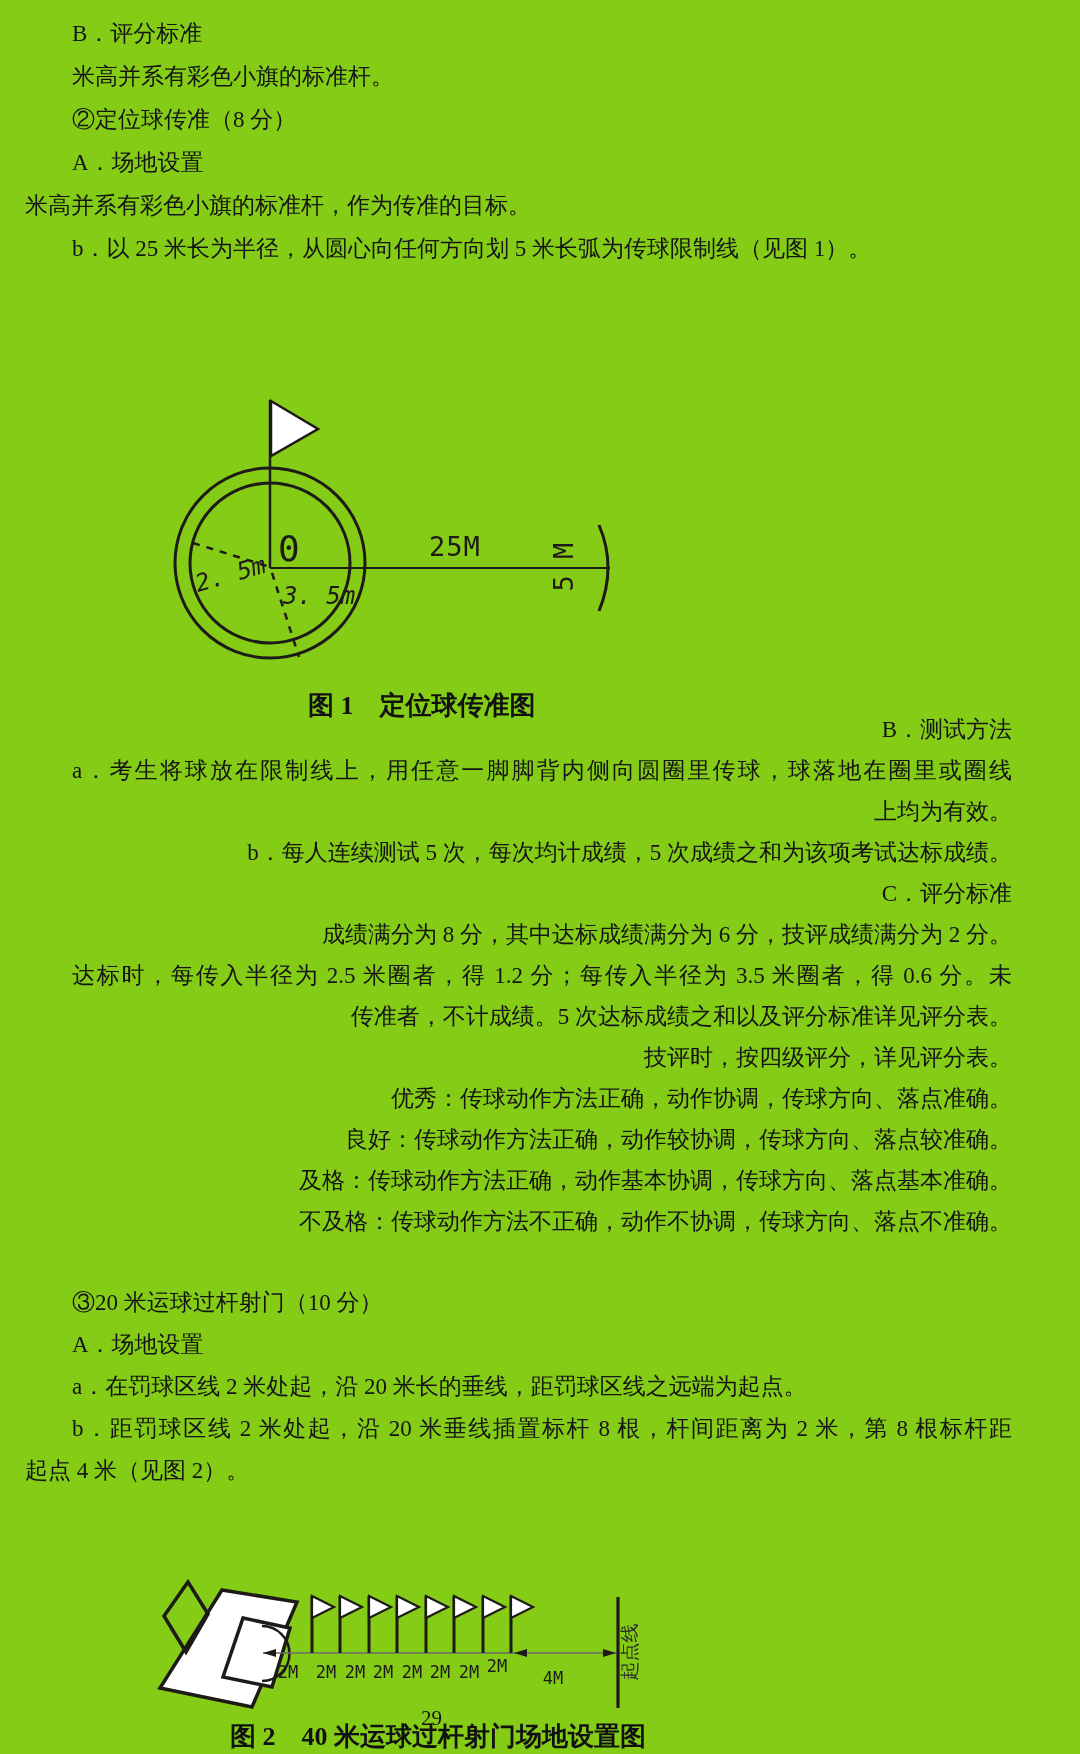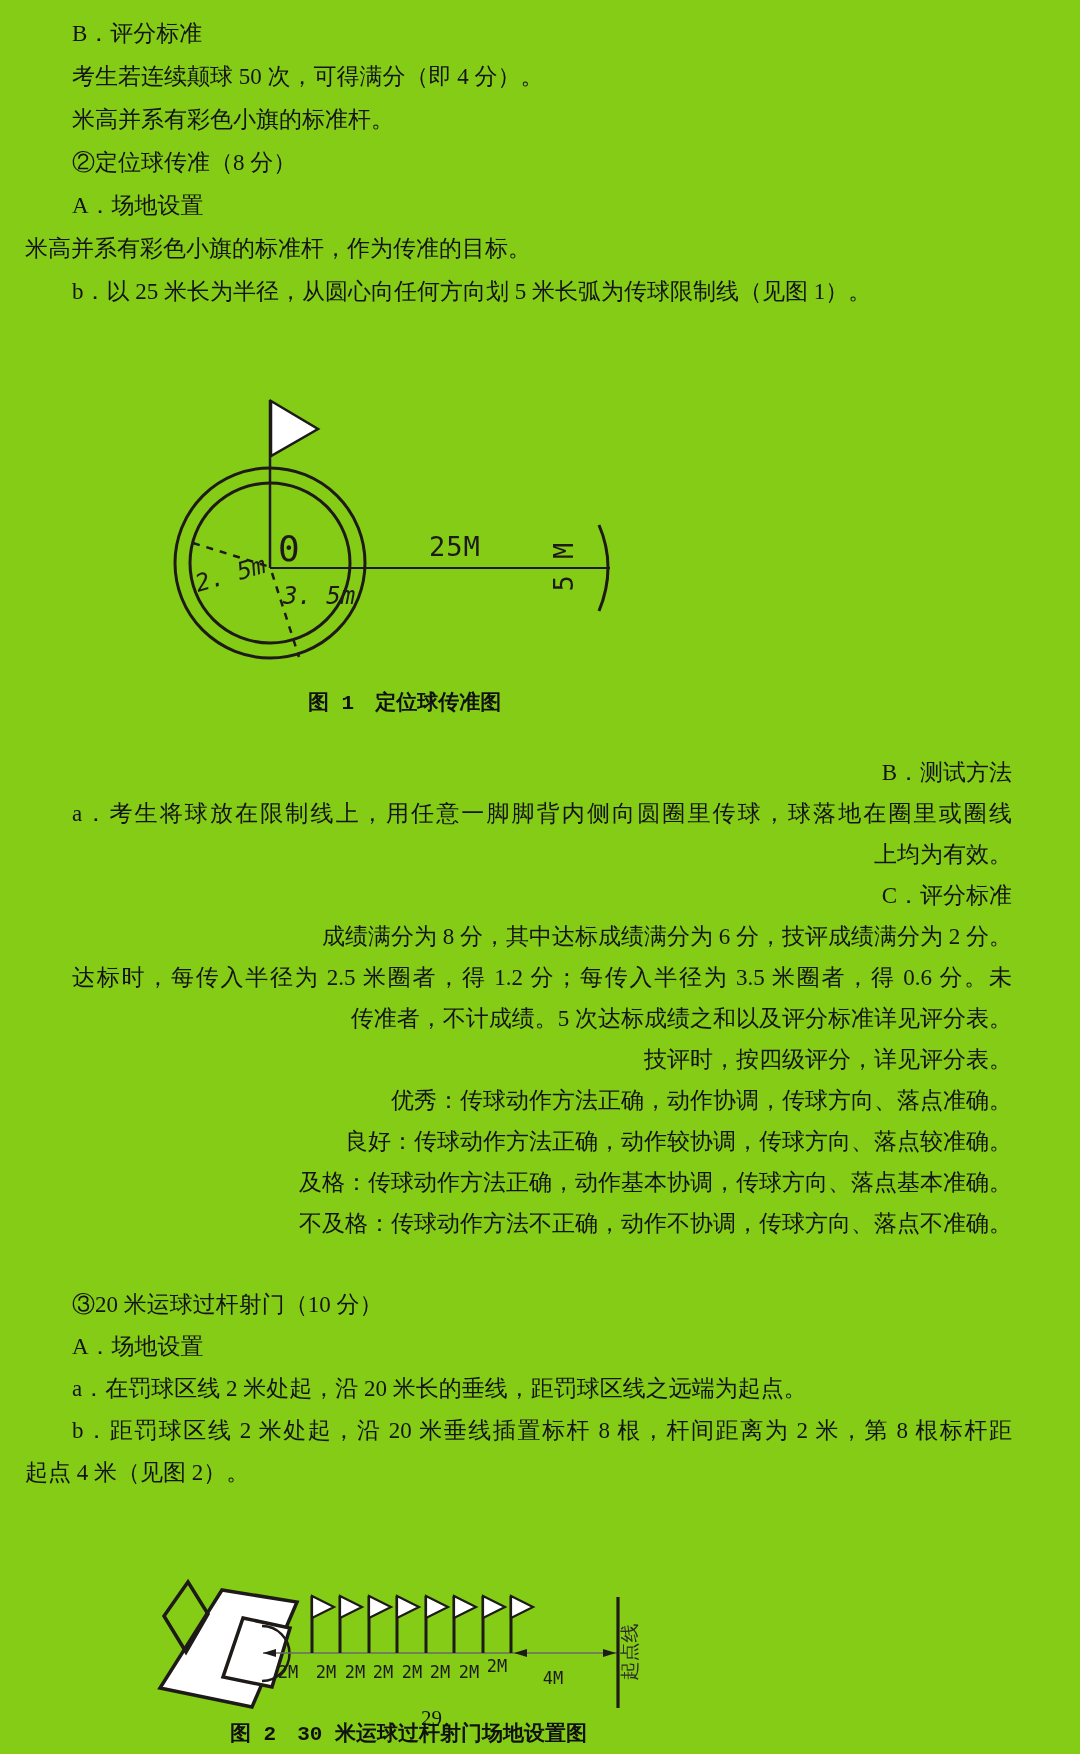--- a/index.html
+++ b/index.html
@@ -25,53 +25,53 @@
   .spacer-fig1{height:439px;}
   .spacer-gap{height:40px;}
   .figure-svg{position:absolute;}
   #fig1{left:150px;top:395px;}
   #fig2{left:140px;top:1568px;}
   .fig-stroke{stroke:#1d1a18;fill:none;}
   .fig-label{font-family:"DejaVu Sans Mono","Liberation Mono",monospace;fill:#1d1a18;}
   .fig-label-italic{font-style:italic;}
   .caption{
     position:absolute;
-    font-family:Liberation Mono, monospace;
-    font-weight:700;font-size:21px;color:#111;
+    font-family:Liberation Serif, serif;
+    font-weight:700;font-size:26px;color:#111;
     white-space:nowrap;
     text-align:right;
   }
   .cap1{left:308px;top:688px;}
   .cap2{left:230px;top:1719px;}
   .pagenum{
     position:absolute;left:421px;top:1706px;
     font-size:21px;color:#141414;
     font-family:"Liberation Serif","DejaVu Serif",serif;
   }
 </style>
 </head>
 <body>
 
 <div class="page">
 
   <div class="content">
     <div class="block block-a" id="block-a">
         <div class="line indent">B．评分标准</div>
-        <div class="line indent">考生若连续颠球 50 次，可得满分（即 4 分）。</div>
         <div class="line indent">米高并系有彩色小旗的标准杆。</div>
         <div class="line indent">②定位球传准（8 分）</div>
         <div class="line indent">A．场地设置</div>
         <div class="line">米高并系有彩色小旗的标准杆，作为传准的目标。</div>
         <div class="line indent">b．以 25 米长为半径，从圆心向任何方向划 5 米长弧为传球限制线（见图 1）。</div>
       </div>
     <div class="spacer-fig1"></div>
     <div class="block block-b" id="block-b">
         <div class="line indent">B．测试方法</div>
         <div class="line indent fill">a．考生将球放在限制线上，用任意一脚脚背内侧向圆圈里传球，球落地在圈里或圈线</div>
         <div class="line">上均为有效。</div>
+        <div class="line indent">b．每人连续测试 5 次，每次均计成绩，5 次成绩之和为该项考试达标成绩。</div>
         <div class="line indent">C．评分标准</div>
         <div class="line indent">成绩满分为 8 分，其中达标成绩满分为 6 分，技评成绩满分为 2 分。</div>
         <div class="line indent fill">达标时，每传入半径为 2.5 米圈者，得 1.2 分；每传入半径为 3.5 米圈者，得 0.6 分。未</div>
         <div class="line">传准者，不计成绩。5 次达标成绩之和以及评分标准详见评分表。</div>
         <div class="line indent">技评时，按四级评分，详见评分表。</div>
         <div class="line indent">优秀：传球动作方法正确，动作协调，传球方向、落点准确。</div>
         <div class="line indent">良好：传球动作方法正确，动作较协调，传球方向、落点较准确。</div>
         <div class="line indent">及格：传球动作方法正确，动作基本协调，传球方向、落点基本准确。</div>
         <div class="line indent">不及格：传球动作方法不正确，动作不协调，传球方向、落点不准确。</div>
       </div>
@@ -162,17 +162,17 @@
       <text class="fig-label" x="355" y="1678" font-size="17" text-anchor="middle">2M</text>
       <text class="fig-label" x="383" y="1678" font-size="17" text-anchor="middle">2M</text>
       <text class="fig-label" x="412" y="1678" font-size="17" text-anchor="middle">2M</text>
       <text class="fig-label" x="440" y="1678" font-size="17" text-anchor="middle">2M</text>
       <text class="fig-label" x="469" y="1678" font-size="17" text-anchor="middle">2M</text>
       <text class="fig-label" x="497" y="1672" font-size="17" text-anchor="middle">2M</text>
       <text class="fig-label" x="553" y="1684" font-size="17" text-anchor="middle">4M</text>
     </g>
     <text font-size="19" text-anchor="middle" fill="#2a2a2a" font-family="Liberation Sans, DejaVu Sans, sans-serif" transform="translate(636,1652) rotate(-90)">起点线</text>
   </svg>
-  <div class="caption cap2">图 2　30 米运球过杆射门场地设置图</div>
+  <div class="caption cap2">图 2　40 米运球过杆射门场地设置图</div>
 
   <div class="pagenum">29</div>
 
 </div>
 
 </body></html>

